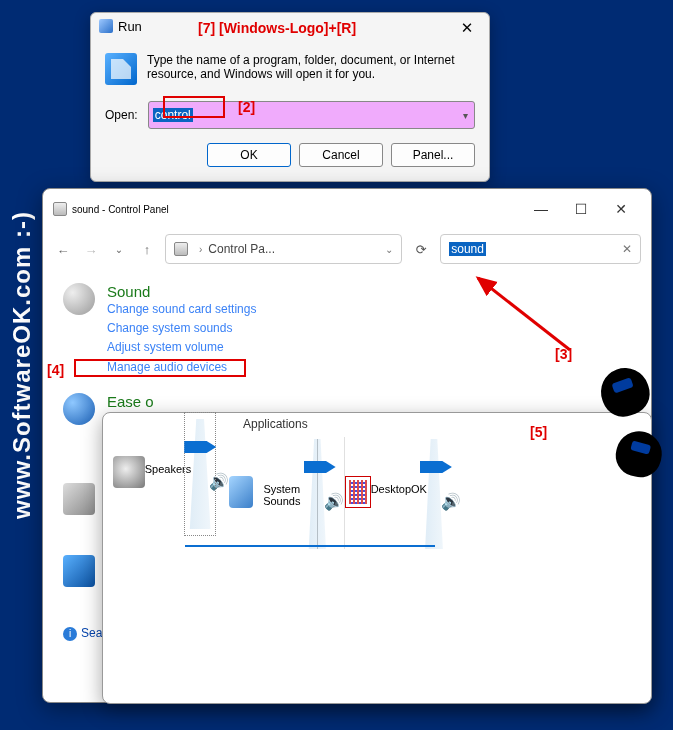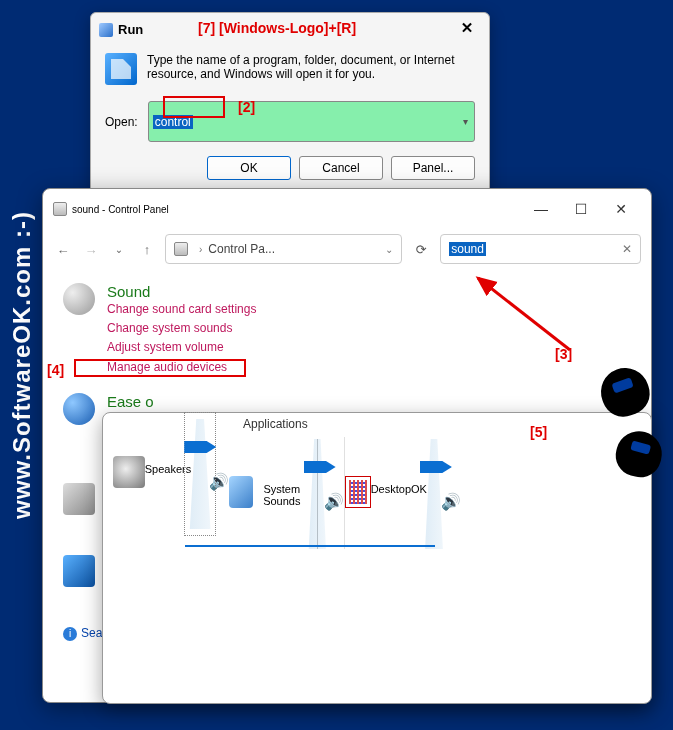--- a/index.html
+++ b/index.html
@@ -8,29 +8,29 @@
     
     .watermark { position: absolute; left: 8px; top: 50%; transform: translateY(-50%) rotate(180deg); writing-mode: vertical-rl; color: #fff; font-size: 24px; font-weight: bold; letter-spacing: 1px; }
 
     
     .anno { position: absolute; color: #e00000; font-weight: bold; font-size: 14px; z-index: 100; }
     .anno-box { border: 2px solid #e00000; position: absolute; z-index: 99; }
     .arrow { position: absolute; z-index: 98; }
 
     
     .run-dialog { position: absolute; left: 90px; top: 12px; width: 400px; background: #f5f5f5; border: 1px solid #aaa; border-radius: 6px; box-shadow: 0 4px 16px rgba(0,0,0,0.3); }
-    .run-title { display: flex; align-items: flex-end; padding: 6px 8px; font-size: 13px; font-weight: bold; }
+    .run-title { display: flex; align-items: flex-start; padding: 6px 8px; font-size: 13px; }
     .run-title .spacer { flex: 1; }
     .run-close { width: 28px; text-align: center; font-size: 15px; cursor: pointer; }
     .run-body { padding: 10px 14px; font-size: 12px; display: flex; gap: 10px; }
     .run-icon { width: 32px; height: 32px; background: linear-gradient(135deg,#5ab1ff,#0066cc); border-radius: 3px; flex-shrink: 0; position: relative; }
     .run-icon::after { content: ""; position: absolute; inset: 6px; background: #fff; clip-path: polygon(0 0,60% 0,100% 40%,100% 100%,0 100%); opacity: 0.7; }
     .run-open-row { display: flex; align-items: center; padding: 6px 14px 4px; gap: 10px; }
     .run-open-row label { font-size: 12px; }
-    .run-input { flex: 1; border: 1px solid #888; border-radius: 3px; height: 41px; padding: 0 4px; font-size: 12px; display: flex; align-items: center; position: relative; background: #86efac; }
+    .run-input { flex: 1; border: 1px solid #888; border-radius: 3px; height: 28px; padding: 0 4px; font-size: 12px; display: flex; align-items: center; position: relative; background: #f0abfc; }
     .run-input .sel { background: #0a64c2; color: #fff; padding: 0 2px; }
     .run-input .chev { position: absolute; right: 6px; color: #555; font-size: 10px; }
     .run-buttons { display: flex; justify-content: flex-end; gap: 8px; padding: 10px 14px 14px; }
     .win-btn { border: 1px solid #888; background: #fdfdfd; border-radius: 3px; width: 84px; height: 24px; font-size: 12px; cursor: pointer; display: flex; align-items: center; justify-content: center; }
     .win-btn.primary { border-color: #0066cc; }
 
     
     .cp-window { position: absolute; left: 42px; top: 188px; width: 610px; height: 515px; background: #fff; border: 1px solid #888; border-radius: 8px; box-shadow: 0 6px 24px rgba(0,0,0,0.4); }
     .cp-titlebar { display: flex; align-items: center; height: 40px; padding: 0 10px; font-size: 10px; }
     .cp-titlebar .spacer { flex: 1; }
@@ -47,21 +47,21 @@
     .searchbox .sel { background: #0a64c2; color: #fff; padding: 0 2px; }
     .searchbox .clear { position: absolute; right: 8px; color: #777; cursor: pointer; }
 
     .cp-content { padding: 14px 20px; }
     .cp-item { display: flex; gap: 12px; margin-bottom: 16px; }
     .cp-icon { width: 32px; height: 32px; border-radius: 50%; background: radial-gradient(circle at 30% 30%, #eee, #999); flex-shrink: 0; }
     .cp-icon.clock { background: radial-gradient(circle at 30% 30%, #8fc8ff, #1a5fb4); }
     .cp-icon.dev { background: linear-gradient(135deg,#ddd,#888); border-radius: 4px; }
     .cp-icon.tr { background: linear-gradient(135deg,#5ab1ff,#0a4f9e); border-radius: 4px; }
     .cp-head { color: #1a7a1a; font-size: 15px; }
-    .cp-link { color: #be185d; font-size: 12px; display: block; line-height: 1.6; cursor: pointer; }
+    .cp-link { color: #3b82f6; font-size: 12px; display: block; line-height: 1.6; cursor: pointer; }
     .shield { display: inline-block; width: 12px; height: 12px; background: conic-gradient(#ffb700 0 25%, #e03030 0 50%, #2a7bd8 0 75%, #20a020 0); border-radius: 2px; margin-right: 3px; vertical-align: middle; }
     .search-link { color: #0645ad; font-size: 12px; margin-top: 10px; display: block; }
     .info-ico { display: inline-block; width: 14px; height: 14px; border-radius: 50%; background: #2a7bd8; color: #fff; font-size: 10px; text-align: center; line-height: 14px; margin-right: 4px; }
 
     
     .mixer { position: absolute; left: 102px; top: 412px; width: 550px; height: 292px; background: #fff; border: 1px solid #999; border-radius: 8px; box-shadow: 0 6px 20px rgba(0,0,0,0.35); }
     .mixer-title { display: flex; align-items: center; height: 38px; padding: 0 12px; font-size: 12px; }
     .mixer-title .spacer { flex: 1; }
     .mixer-title .close { cursor: pointer; font-size: 14px; }
     .mixer-body { display: flex; height: 240px; padding: 0 10px; }

